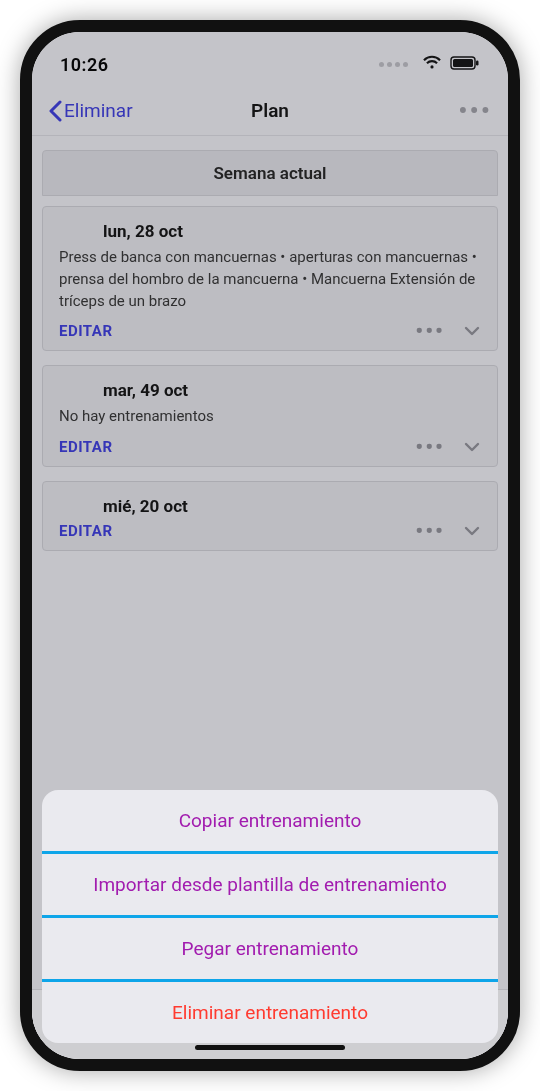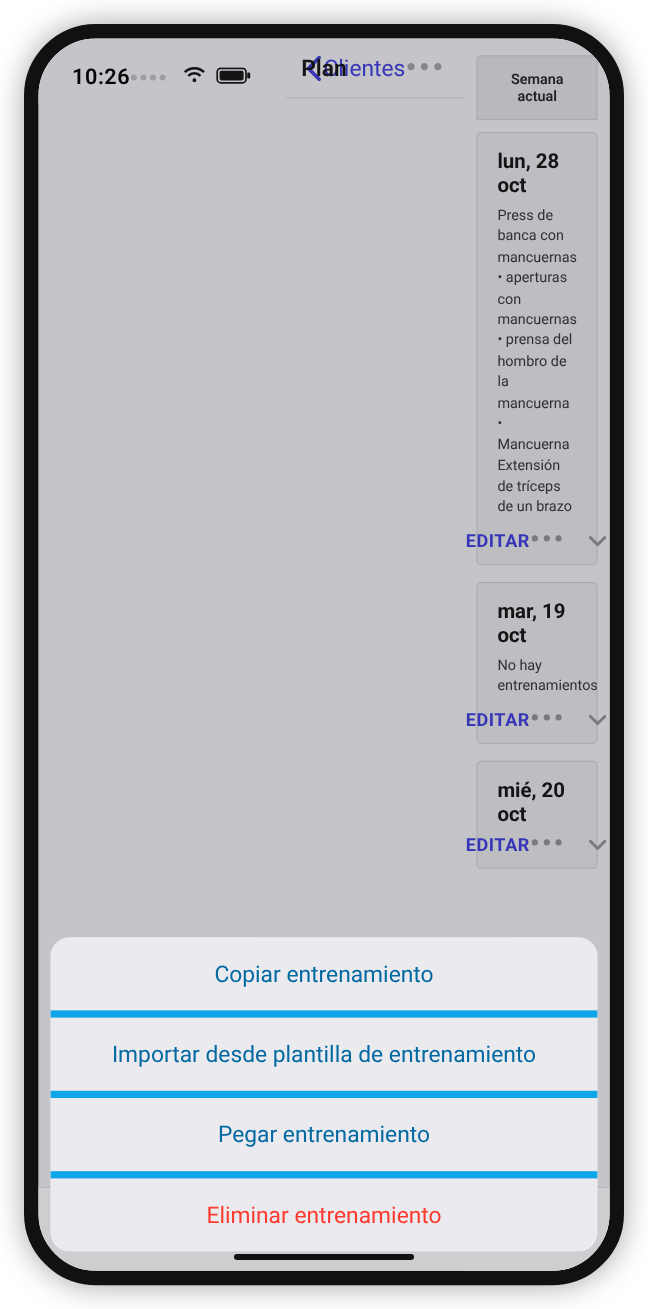--- a/index.html
+++ b/index.html
@@ -17,20 +17,21 @@
     border: 12px solid #111;
     border-radius: 60px;
     overflow: hidden;
     background: #e7e7ec;
     box-shadow: 0 0 25px rgba(0,0,0,.35);
   }
   .screen {
     position: absolute;
     top: 0; left: 0; right: 0; bottom: 0;
     display: flex;
+    flex-direction: column;
   }
   
   .status-bar {
     height: 54px;
     display: flex;
     align-items: center;
     justify-content: space-between;
     padding: 10px 28px 0 28px;
     background: #e7e7ec;
   }
@@ -53,35 +54,35 @@
   .nav-title { font-weight:600; font-size:19px; color:#111; position:absolute; left:0; right:0; text-align:center; pointer-events:none;}
   .nav-more { color:#9a9aa1; font-size:26px; font-weight:600; letter-spacing:2px; line-height:10px;}
   
   .content { flex:1; overflow:hidden; padding: 14px 10px 0 10px; background:#e7e7ec;}
   .week-header {
     background:#d8d8de;
     border:1px solid #c9c9cf;
     border-radius:4px 4px 0 0;
     text-align:center;
     font-weight:600;
-    font-size:12px;
+    font-size:17px;
     padding:12px 16px;
     color:#222;
     margin-bottom:10px;
   }
   .card {
     background:#dedee3;
     border:1px solid #c9c9cf;
     border-radius:4px;
     padding:14px 16px 10px 16px;
     margin-bottom:14px;
   }
-  .card-date { font-weight:700; font-size:17px; color:#111; margin-bottom:6px;}
-  .card-body { font-size:12px; color:#333; line-height:1.45; margin-bottom:10px;}
-  .card-footer { display:flex; align-items:center; justify-content:center;}
+  .card-date { font-weight:700; font-size:17px; color:#111; margin-bottom:6px;margin-left:44px;}
+  .card-body { font-size:15px; color:#333; line-height:1.45; margin-bottom:10px;}
+  .card-footer { display:flex; align-items:center; justify-content:space-between;}
   .edit-link { color:#3a3ad6; font-weight:700; font-size:15px; letter-spacing:.5px;}
   .card-actions { display:flex; align-items:center; gap:18px; color:#8b8b93;}
   .card-actions .dots { font-size:22px; font-weight:700; letter-spacing:2px; line-height:8px;}
   .chev { width:18px; height:18px;}
   
   .sheet-backdrop {
     position:absolute; left:0; right:0; bottom:0; top:0;
     background: rgba(40,40,45,.18);
     display:flex; flex-direction:column; justify-content:flex-end;
     padding: 0 10px 6px 10px;
@@ -89,22 +90,22 @@
   .sheet-group {
     background:#eaeaef;
     border-radius:16px;
     overflow:hidden;
     margin-bottom:10px;
   }
   .sheet-item {
     text-align:center;
     padding:19px 10px;
     font-size:19px;
-    color:#0369a1;
-    border-bottom:6px solid #0ea5e9;
+    color:#a21caf;
+    border-bottom:3px solid #0ea5e9;
   }
   .sheet-item:last-child { border-bottom:none; }
   .sheet-item.destructive { color:#ff3b30; }
   .sheet-cancel {
     background:#fff;
     border-radius:16px;
     text-align:center;
     padding:19px 10px;
     font-size:20px;
     font-weight:600;
@@ -155,21 +156,21 @@
             </svg>
         </span>
       </div>
     </div>
 
     <div class="nav-bar">
       <div class="nav-back">
         <svg width="14" height="22" viewBox="0 0 14 22">
             <path d="M12 2L3 11l9 9" stroke="#3a3ad6" stroke-width="3" fill="none" stroke-linecap="round" stroke-linejoin="round"></path>
           </svg>
-        <span>Clientes</span>
+        <span>Eliminar</span>
       </div>
       <div class="nav-title">Plan</div>
       <div class="nav-more">•••</div>
     </div>
 
     <div class="content">
       <div class="week-header">Semana actual</div>
 
       <div class="card">
         <div class="card-date">lun, 28 oct</div>
@@ -179,21 +180,21 @@
           <span class="card-actions">
             <span class="dots">•••</span>
             <svg class="chev" viewBox="0 0 18 18">
                 <path d="M3 6l6 6 6-6" stroke="#8b8b93" stroke-width="2.4" fill="none" stroke-linecap="round" stroke-linejoin="round"></path>
               </svg>
           </span>
         </div>
       </div>
 
       <div class="card">
-        <div class="card-date">mar, 19 oct</div>
+        <div class="card-date">mar, 49 oct</div>
         <div class="card-body">No hay entrenamientos</div>
         <div class="card-footer">
           <span class="edit-link">EDITAR</span>
           <span class="card-actions">
             <span class="dots">•••</span>
             <svg class="chev" viewBox="0 0 18 18">
                 <path d="M3 6l6 6 6-6" stroke="#8b8b93" stroke-width="2.4" fill="none" stroke-linecap="round" stroke-linejoin="round"></path>
               </svg>
           </span>
         </div>

